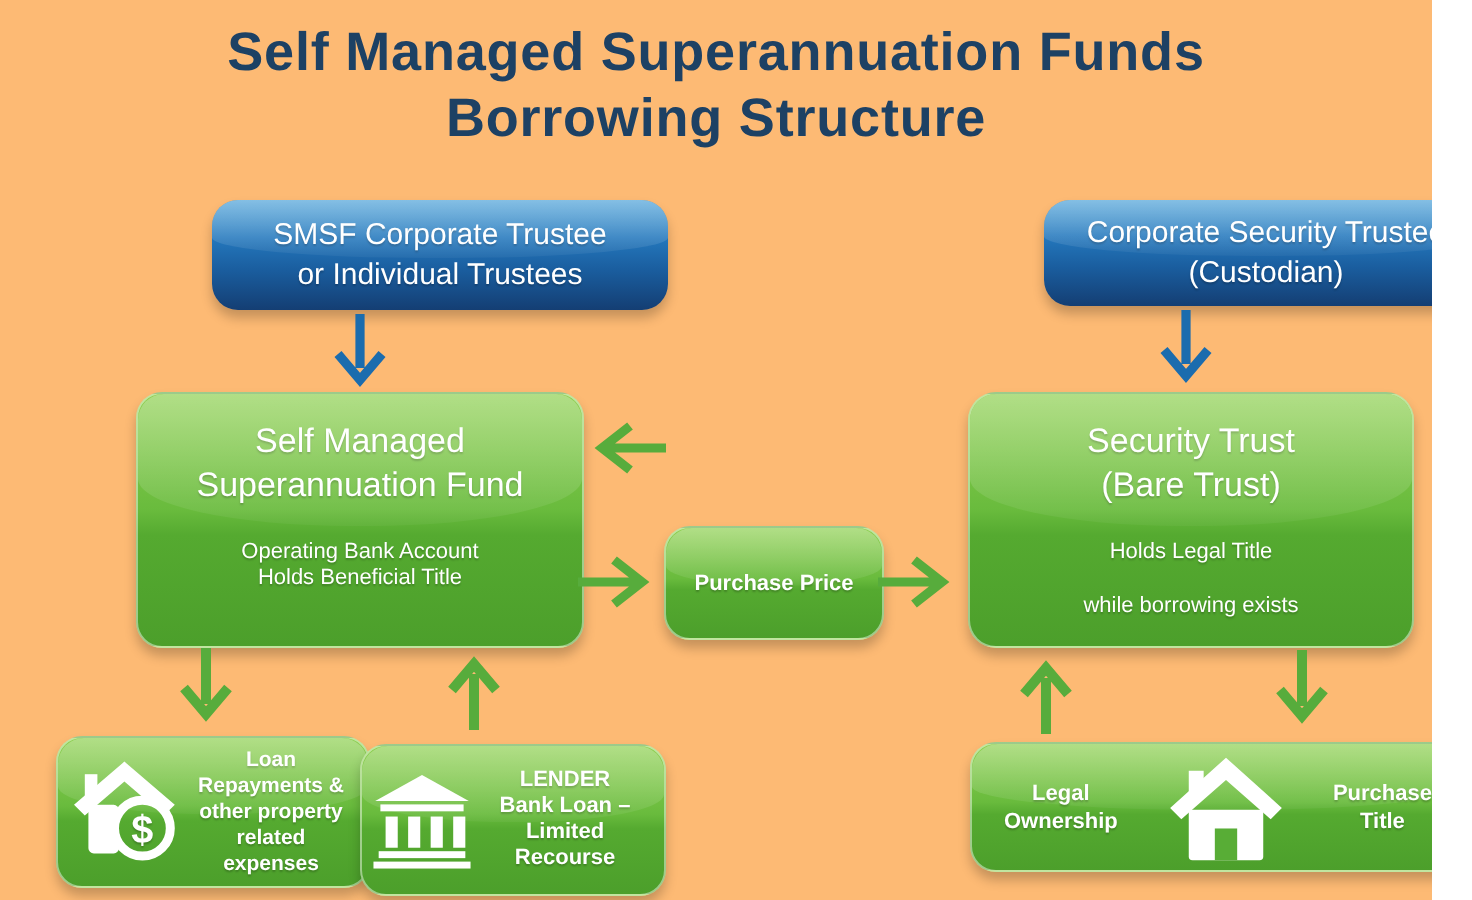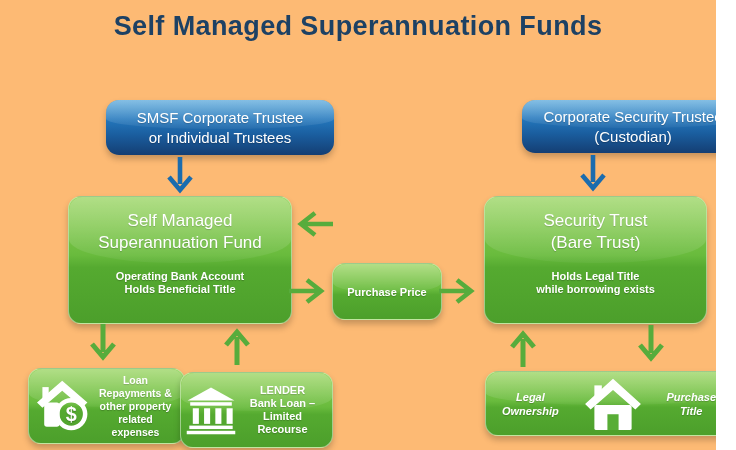--- a/index.html
+++ b/index.html
@@ -33,23 +33,23 @@
     display:flex; flex-direction:column; justify-content:center;
     text-align:center; font-size:15px; line-height:20px;margin-left:40px;
   }
 
   .greenbox {
     background:linear-gradient(180deg,#8fd052 0%,#69bb3d 46%,#55aa30 56%,#4c9f2b 100%);
     border:1px solid rgba(255,255,255,.45);
   }
   .greenbox-lg { text-align:center; }
   .greenbox-lg .big-title { font-size:17px; line-height:22px; margin-top:13px; font-weight:400; }
-  .greenbox-lg .subs { margin-top:16px; font-size:11px; font-weight:700; }
+  .greenbox-lg .subs { margin-top:16px; font-size:11px; font-weight:400; }
   .greenbox-lg .subs .gap { margin-top:1px; }
-  .greenbox-lg .subs .tight { margin-top:0; line-height:15px; }
+  .greenbox-lg .subs .tight { margin-top:14px; line-height:15px; }
 
   .greenbox-sm {
     display:flex; flex-direction:column; justify-content:center;
     text-align:center; font-size:11px; font-weight:700; line-height:16px;
   }
 
   .bottombox { display:flex; align-items:center; font-size:10.5px; font-weight:700; line-height:13px; text-align:center; }
   .bottombox .txt { flex:1; }
   .bottombox .icn { flex:0 0 auto; display:flex; align-items:center; justify-content:center; }
 
@@ -59,20 +59,21 @@
   .arrow path { fill:none; stroke-width:4.6; }
   .arrow.thick path { stroke-width:5; }
 </style>
 </head>
 <body>
 
 <div class="canvas">
 
   <div class="title">
     <div>Self Managed Superannuation Funds</div>
+    <div>Borrowing Structure</div>
   </div>
 
   <div class="box bluebox" style="left:66px; top:100px; width:228px; height:55px;">
     <div>SMSF Corporate Trustee</div>
     <div>or Individual Trustees</div>
   </div>
 
   <div class="box bluebox" style="left:482px; top:100px; width:222px; height:53px;">
     <div>Corporate Security Trustee</div>
     <div>(Custodian)</div>
@@ -169,21 +170,21 @@
       </svg>
     </div>
     <div class="txt">
       <div>LENDER</div>
       <div>Bank Loan –</div>
       <div>Limited</div>
       <div>Recourse</div>
     </div>
   </div>
 
-  <div class="box greenbox assetbox" style="left:485px; top:371px; width:214px; height:63px;font-style:italic;">
+  <div class="box greenbox assetbox" style="left:485px; top:371px; width:214px; height:63px;">
     <div>
       <div>Legal</div>
       <div>Ownership</div>
     </div>
     <div style="display:flex;align-items:center;">
       <svg width="60" height="54" viewBox="0 0 64 58">
         <rect x="12" y="9" width="8" height="13" fill="#ffffff"></rect>
         <polygon points="32,2 62,29 56,35 32,14 8,35 2,29" fill="#ffffff"></polygon>
         <rect x="12" y="30" width="40" height="27" rx="2" fill="#ffffff"></rect>
         <rect x="26" y="40" width="12" height="17" fill="#58ad36"></rect>

